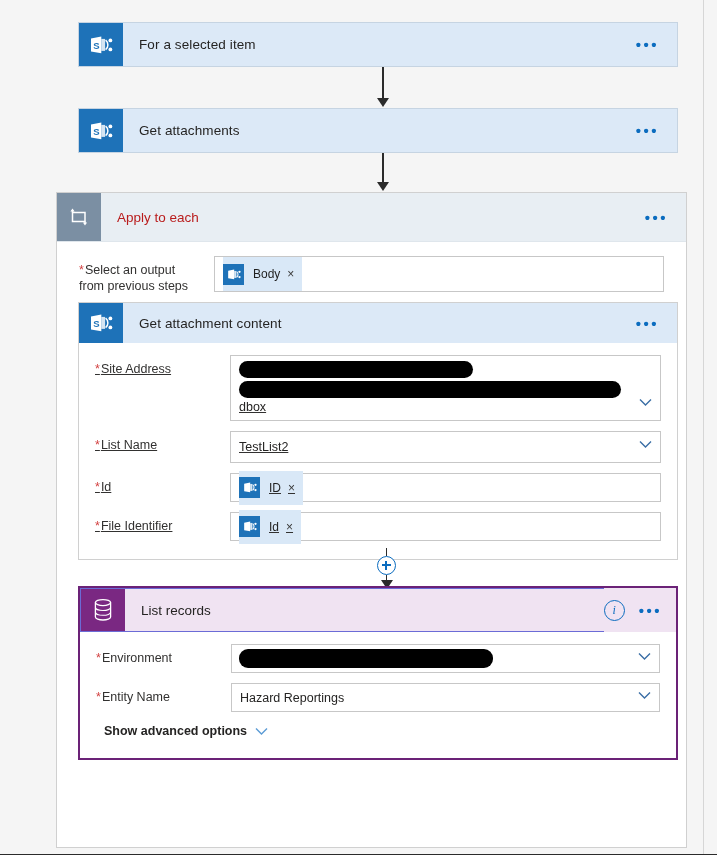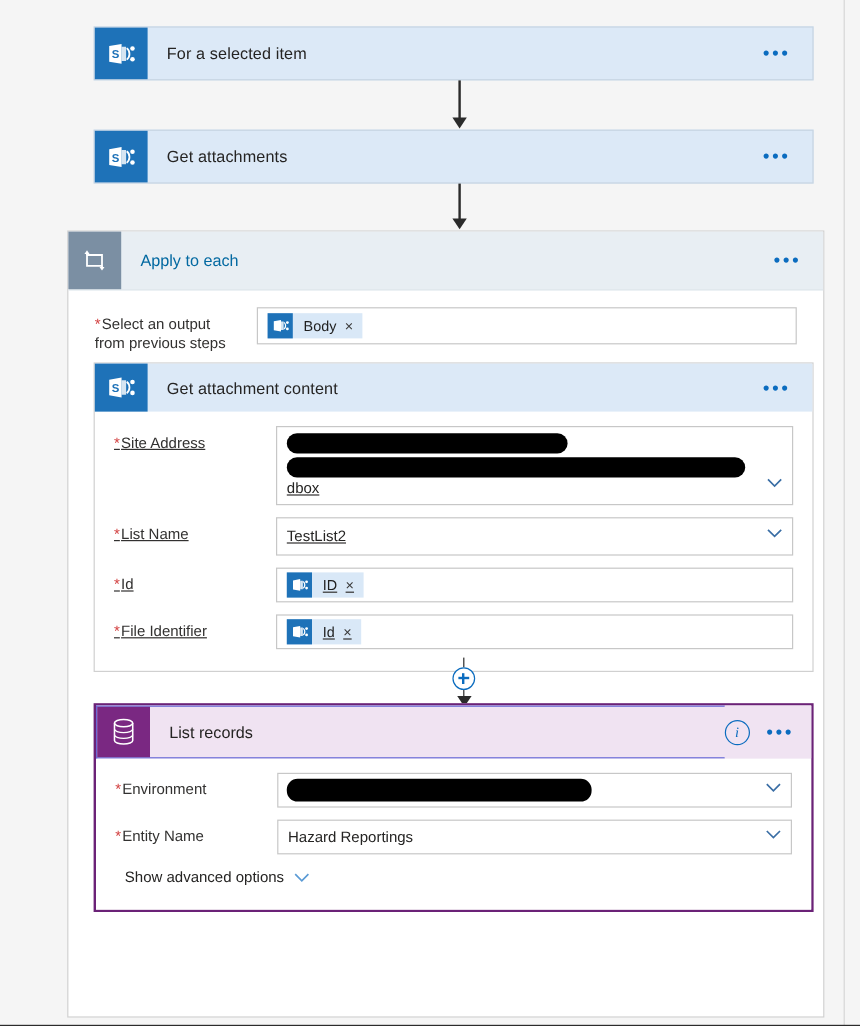--- a/index.html
+++ b/index.html
@@ -147,21 +147,21 @@
     display: flex;
     align-items: center;
     justify-content: center;
   }
   .scope-title {
     flex: 1;
     display: flex;
     align-items: center;
     padding-left: 16px;
     font-size: 13.5px;
-    color: #0369a1;
+    color: #b91c1c;
   }
 
   .scope-body {
     padding: 14px 22px 0 22px;
   }
 
   
   .field-row {
     display: flex;
     align-items: flex-start;
@@ -207,21 +207,21 @@
     margin-top: -7px;
     pointer-events: none;
   }
   .chevron svg { display: block; }
 
   
   .token {
     display: inline-flex;
     align-items: center;
     background: #d9e8f7;
-    height: 21px;
+    height: 34px;
     margin: 0;
     font-size: 12px;
     color: #1f1f1f;
   }
   .token-ico {
     width: 21px;
     height: 21px;
     background: #1e72b8;
     display: flex;
     align-items: center;
@@ -318,20 +318,21 @@
     line-height: 1;
   }
   .lr-body { padding: 12px 16px 8px 16px; background: #fff; }
 
   .adv-row {
     display: flex;
     align-items: center;
     padding: 10px 0 12px 8px;
     font-size: 12.5px;
     color: #252423;
+    font-weight: bold;
   }
   .adv-chev { margin-left: 8px; display: inline-flex; }
 
   
   .add-action {
     position: absolute;
     left: 0;
     right: 0;
     bottom: 12px;
     display: flex;

